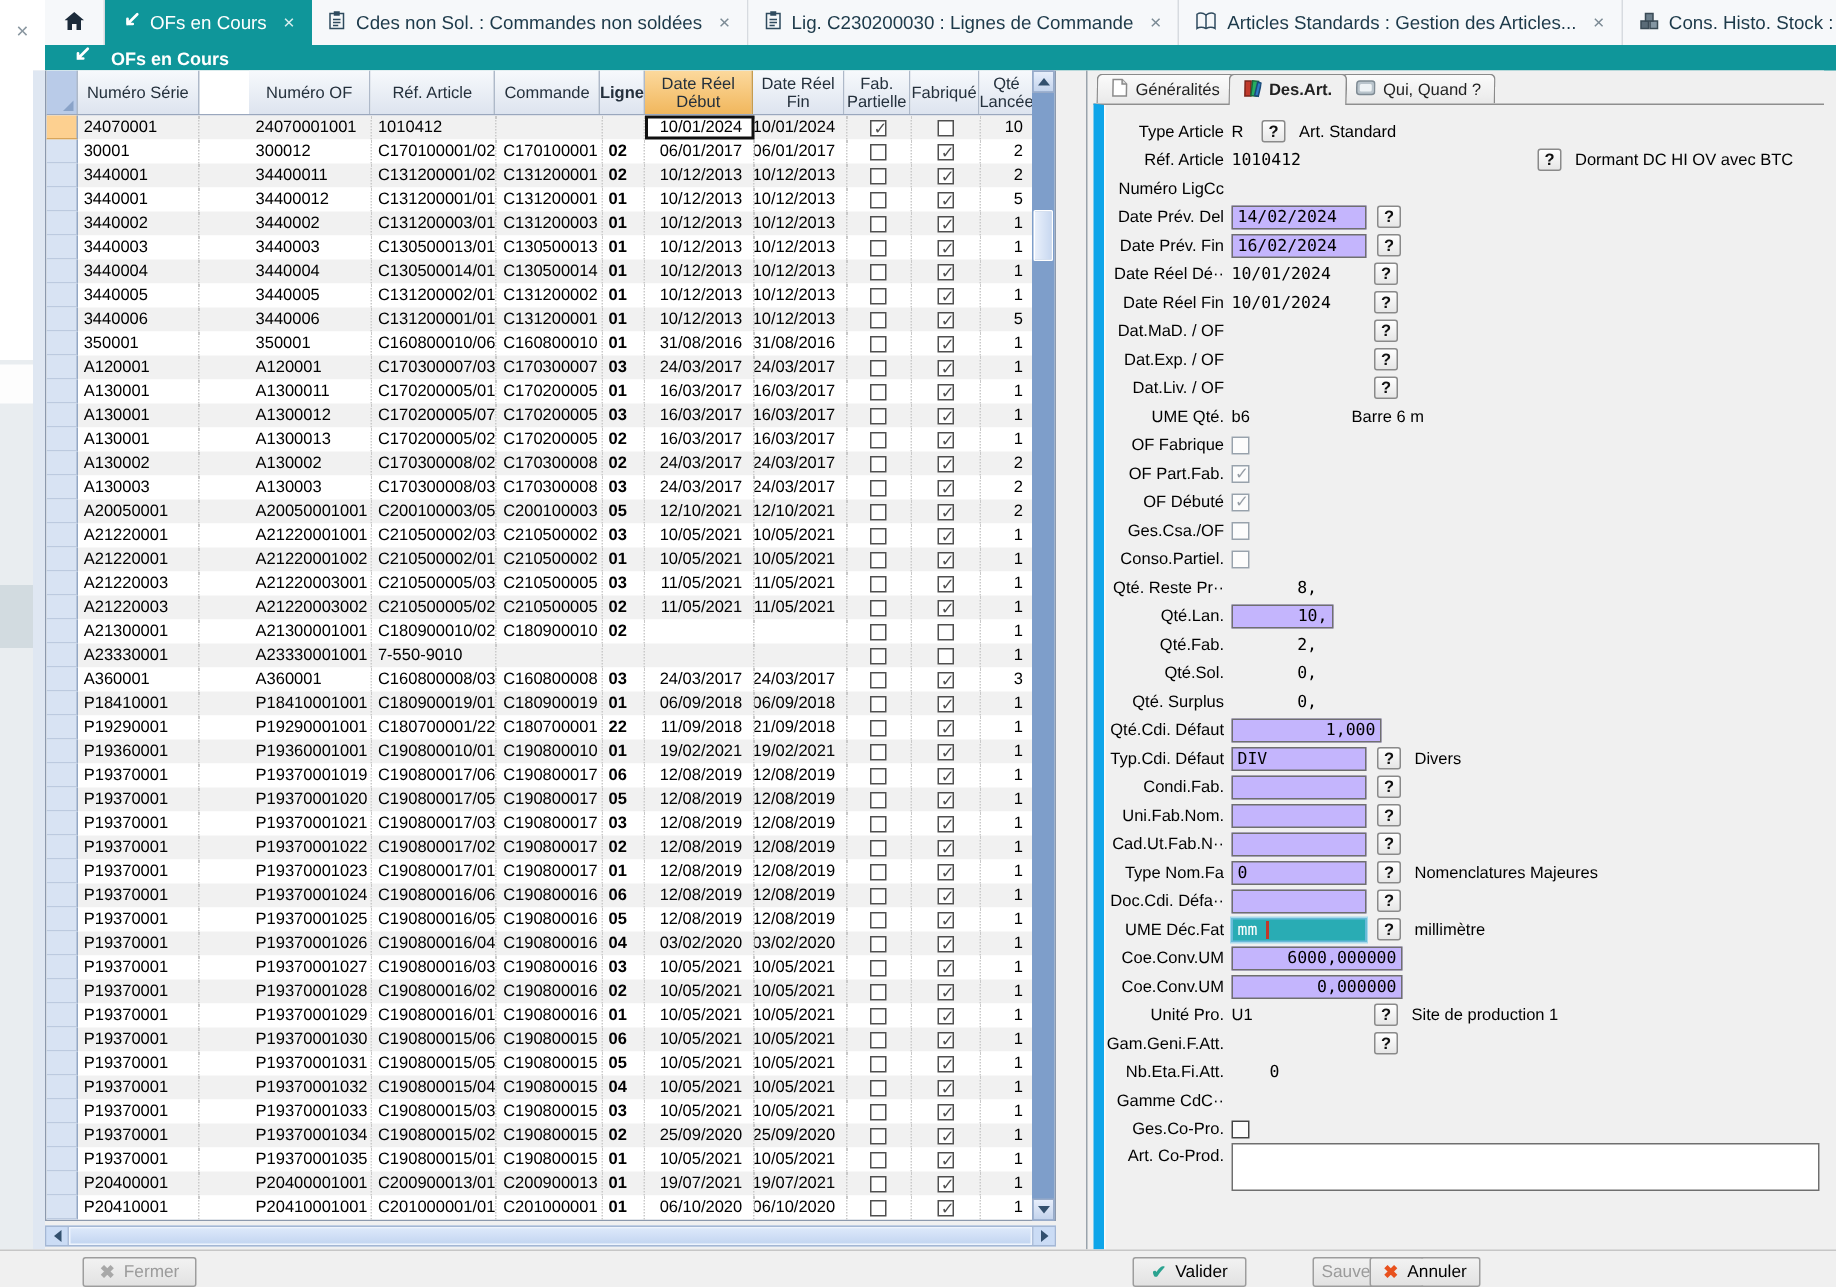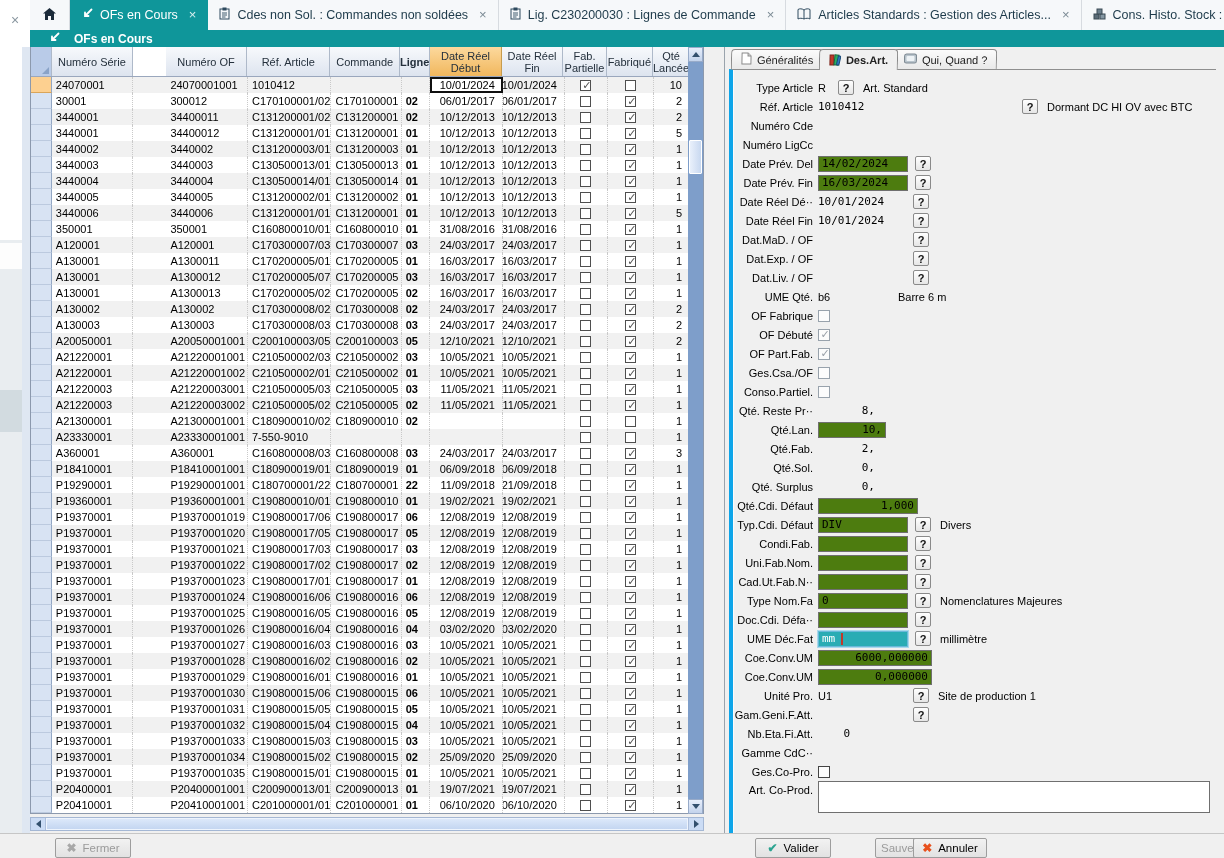--- a/index.html
+++ b/index.html
@@ -74,30 +74,30 @@
   .hs-thumb { flex:1; background:linear-gradient(#dce8fa,#c4d6f1); border:1px solid #eef4fd; }
 
   
   .divider { position:absolute; left:702px; top:0; width:1px; height:786px; background:#9aa3ac; }
 
   
   .panel { position:absolute; left:707px; top:2px; width:487px; height:784px; }
   .panel-tabs { position:absolute; left:2px; top:0; height:20px; display:flex; }
   .ptab { display:flex; align-items:center; gap:5px; padding:0 9px; height:20px; border:1px solid #8a8a8a; border-bottom:none; border-radius:4px 4px 0 0; background:linear-gradient(#fbfbfb,#e9e9e9); margin-right:-4px; transform:skewX(-1deg); cursor:pointer; color:#222; }
   .ptab.active { background:#f0f0f0; font-weight:bold; height:21px; z-index:2; }
-  .panel-body { position:absolute; left:0; top:20px; width:487px; height:764px; background:#f0f0f0; border-top:1px solid #8e8e8e; border-left:4px solid #0ea5e9; box-shadow:inset 1px 0 0 #fbfbfb; }
+  .panel-body { position:absolute; left:0; top:20px; width:487px; height:764px; background:#f0f0f0; border-top:1px solid #8e8e8e; border-left:7px solid #0ea5e9; box-shadow:inset 1px 0 0 #fbfbfb; }
 
   
   .fields { padding-top:8px; }
   .fld { height:19px; display:flex; align-items:center; }
   .fld-label { width:85px; text-align:right; padding-right:5px; white-space:nowrap; overflow:hidden; }
   .fld-val { display:flex; align-items:center; }
   .fld-static { min-width:88px; white-space:nowrap; }
   .fld-static.mono { font-family:"DejaVu Sans Mono",monospace; }
-  .fld-box { height:16px; border:1px solid #6f6f6f; background:#4d7c0f; display:flex; align-items:center; padding:0 3px; font-family:"DejaVu Sans Mono",monospace; font-size:11px; width:90px; white-space:nowrap; overflow:hidden; }
+  .fld-box { height:16px; border:1px solid #6f6f6f; background:#c4b5fd; display:flex; align-items:center; padding:0 3px; font-family:"DejaVu Sans Mono",monospace; font-size:11px; width:90px; white-space:nowrap; overflow:hidden; }
   .help-btn { width:16px; height:15px; margin-left:7px; background:linear-gradient(#ffffff,#e6e6e6); border:1px solid #8a8a8a; border-radius:2px; font-weight:bold; font-size:11px; display:flex; align-items:center; justify-content:center; cursor:pointer; color:#111; }
   .fld-extra { margin-left:9px; white-space:nowrap; }
   .fld-cb { width:12px; height:12px; border:1px solid #98a2ac; background:#fcfcfc; position:relative; }
   .fld-cb.on::after { content:"✓"; position:absolute; left:0; top:-2px; width:12px; text-align:center; font-size:11px; color:#979ea6; }
   .fld-cb.editable { border-color:#444; }
   .fld-textarea { width:392px; height:32px; border:1px solid #6f6f6f; background:#fff; }
 
   
   #f-type_article .fld-static { min-width:13px; }
   #f-ref_article .fld-static { min-width:197px; }
@@ -374,21 +374,21 @@
               </div>
               <div class="gcell w9 c">
                 <div class="gcb on"></div>
               </div>
               <div class="gcell w10 r">5</div>
             </div>
             <div class="grow">
               <div class="gcell c w0 rowsel"></div>
               <div class="gcell w1">350001</div>
               <div class="gcell w2">350001</div>
-              <div class="gcell w3">C160800010/01</div>
+              <div class="gcell w3">C160800010/06</div>
               <div class="gcell w4">C160800010</div>
               <div class="gcell w5">01</div>
               <div class="gcell w6 r">31/08/2016</div>
               <div class="gcell w7 r">31/08/2016</div>
               <div class="gcell w8 c">
                 <div class="gcb"></div>
               </div>
               <div class="gcell w9 c">
                 <div class="gcb on"></div>
               </div>
@@ -1067,43 +1067,37 @@
               </div>
             </div>
             <div class="fld" id="f-ref_article">
               <div class="fld-label">Réf. Article</div>
               <div class="fld-val">
                 <span class="fld-static mono">1010412</span>
                 <div class="help-btn">?</div>
                 <span class="fld-extra">Dormant DC HI OV avec BTC</span>
               </div>
             </div>
-            <div class="fld" id="f-numero_cde">
-              <div class="fld-label">Numéro Cde</div>
-              <div class="fld-val">
-                <span class="fld-static"></span>
-              </div>
-            </div>
             <div class="fld" id="f-numero_ligcc">
               <div class="fld-label">Numéro LigCc</div>
               <div class="fld-val">
                 <span class="fld-static"></span>
               </div>
             </div>
             <div class="fld" id="f-date_prev_del">
               <div class="fld-label">Date Prév. Del</div>
               <div class="fld-val">
                 <div class="fld-box">14/02/2024</div>
                 <div class="help-btn">?</div>
               </div>
             </div>
             <div class="fld" id="f-date_prev_fin">
               <div class="fld-label">Date Prév. Fin</div>
               <div class="fld-val">
-                <div class="fld-box">16/03/2024</div>
+                <div class="fld-box">16/02/2024</div>
                 <div class="help-btn">?</div>
               </div>
             </div>
             <div class="fld" id="f-date_reel_deb">
               <div class="fld-label">Date Réel Dé··</div>
               <div class="fld-val">
                 <span class="fld-static mono">10/01/2024</span>
                 <div class="help-btn">?</div>
               </div>
             </div>
@@ -1141,28 +1135,28 @@
                 <span class="fld-static">b6</span>
                 <span class="fld-extra">Barre 6 m</span>
               </div>
             </div>
             <div class="fld" id="f-of_fabrique">
               <div class="fld-label">OF Fabrique</div>
               <div class="fld-val">
                 <div class="fld-cb"></div>
               </div>
             </div>
+            <div class="fld" id="f-of_part_fab">
+              <div class="fld-label">OF Part.Fab.</div>
+              <div class="fld-val">
+                <div class="fld-cb on"></div>
+              </div>
+            </div>
             <div class="fld" id="f-of_debute">
               <div class="fld-label">OF Débuté</div>
-              <div class="fld-val">
-                <div class="fld-cb on"></div>
-              </div>
-            </div>
-            <div class="fld" id="f-of_part_fab">
-              <div class="fld-label">OF Part.Fab.</div>
               <div class="fld-val">
                 <div class="fld-cb on"></div>
               </div>
             </div>
             <div class="fld" id="f-ges_csa">
               <div class="fld-label">Ges.Csa./OF</div>
               <div class="fld-val">
                 <div class="fld-cb"></div>
               </div>
             </div>

